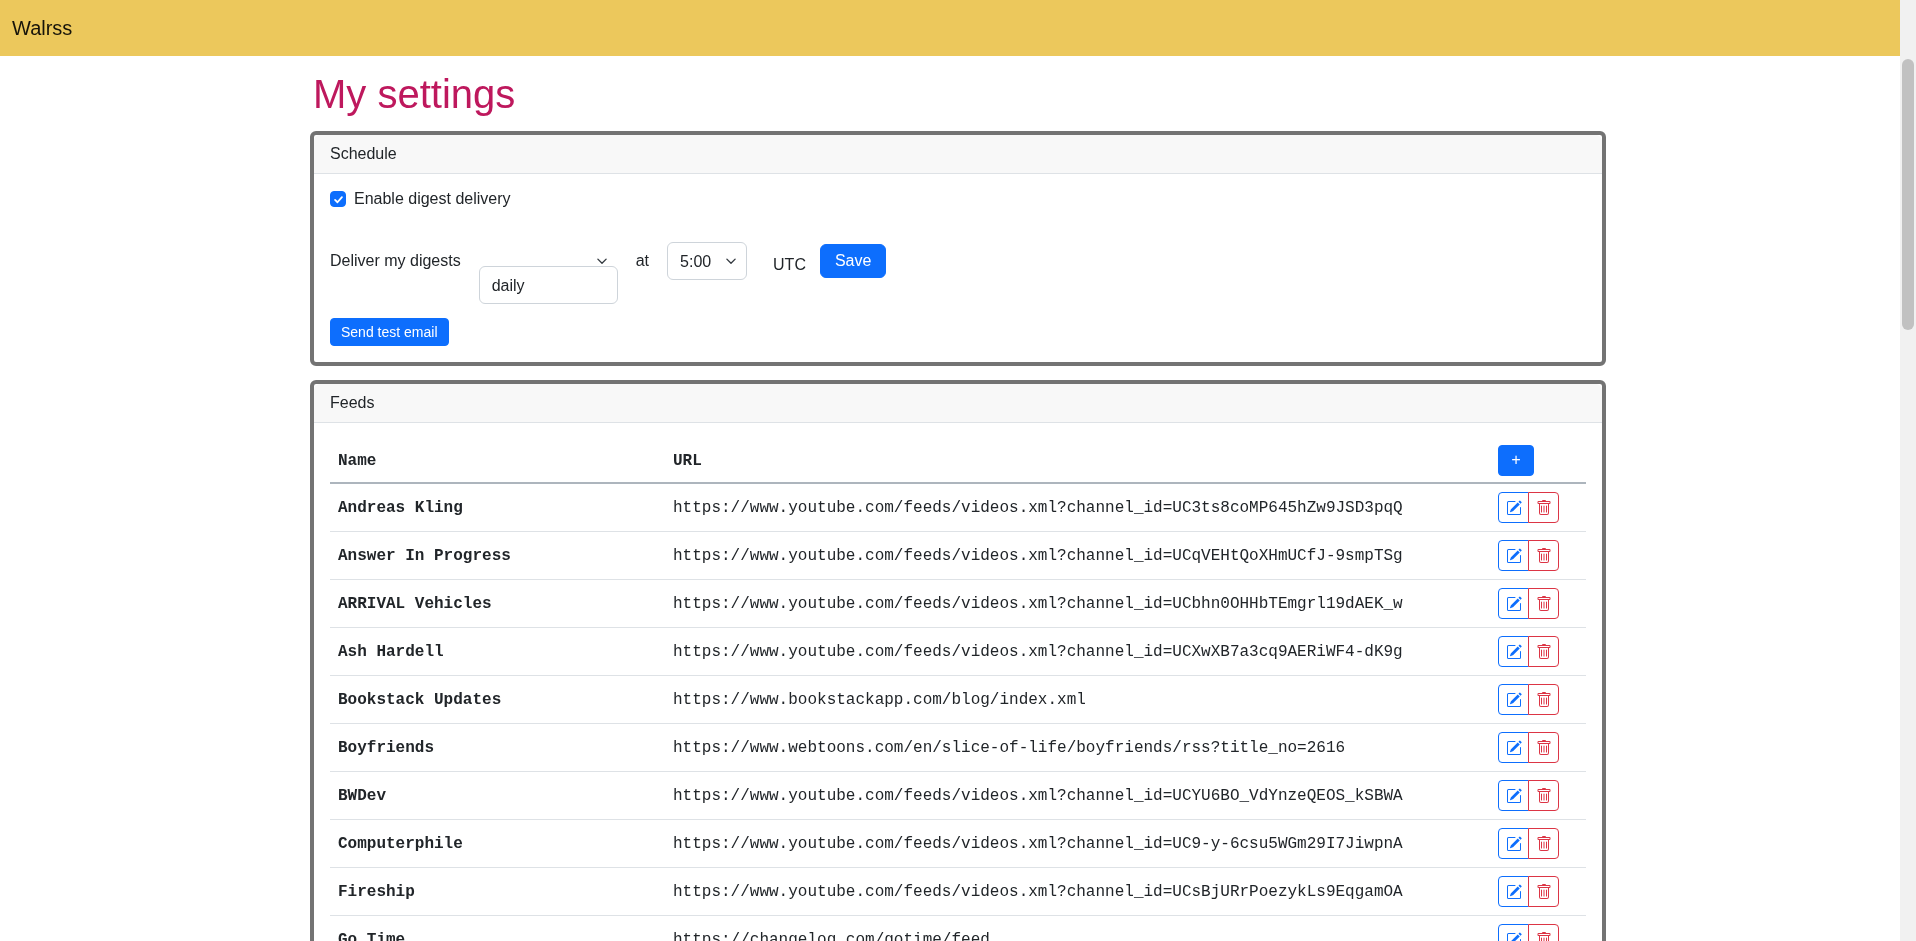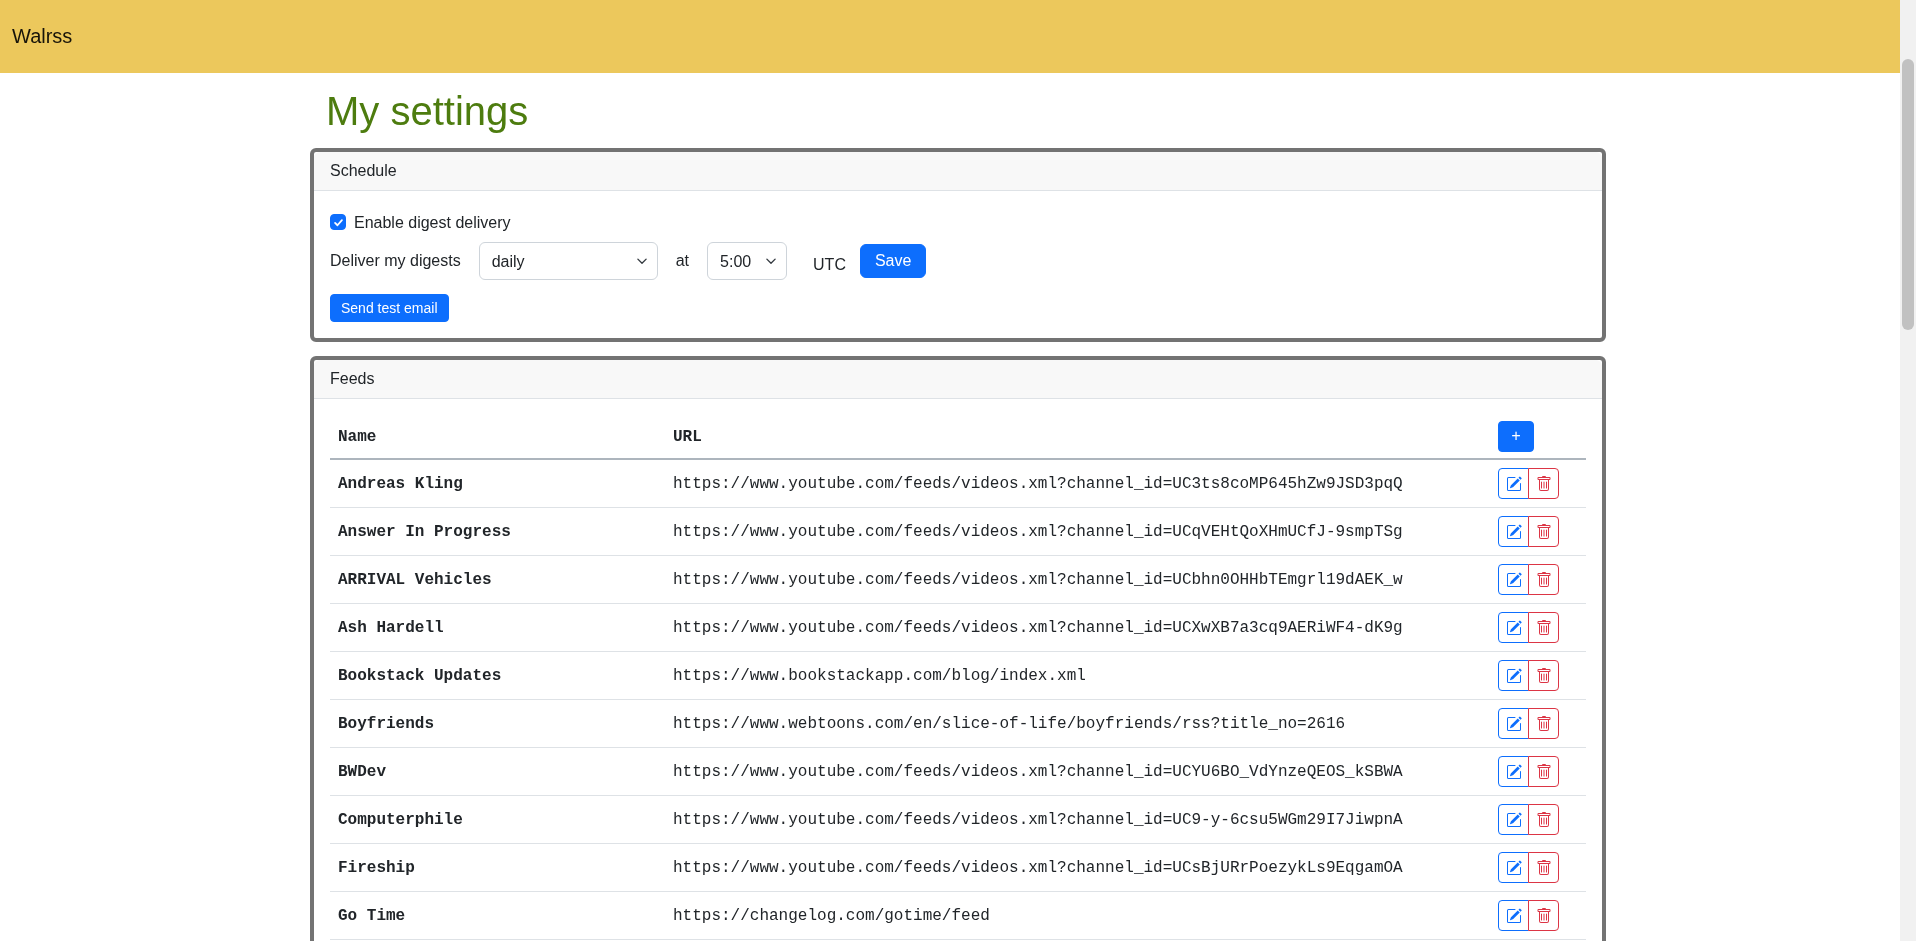--- a/index.html
+++ b/index.html
@@ -6,58 +6,58 @@
   html, body { margin: 0; padding: 0; }
   body {
     width: 1916px; height: 941px; overflow: hidden;
     background: #ffffff; color: #212529;
     font-family: "Liberation Sans", "DejaVu Sans", sans-serif;
     font-size: 16px;
   }
 
   
   .navbar {
-    height: 73px; background: #ecc85c;
+    height: 56px; background: #ecc85c;
     display: flex; align-items: center; padding: 0 12px;
   }
   .brand { font-size: 20px; color: rgba(0,0,0,.9); text-decoration: none; }
 
   
   .container { max-width: 1320px; margin: 0 auto; padding: 0 12px; }
-  h1.page-title { font-size: 40px; font-weight: 500; margin: 16px 16px 14px; color: #4d7c0f; }
+  h1.page-title { font-size: 40px; font-weight: 500; margin: 16px 3px 14px; color: #be185d; }
 
   
   .card { border: 4px solid #737373; border-radius: 6px; margin-bottom: 14px; background: #fff; }
   .card-header {
     background: #f8f8f8; border-bottom: 1px solid #dee2e6;
     padding: 10px 16px; border-radius: 6px 6px 0 0; font-size: 16px;
   }
   .card-body { padding: 16px; }
 
   
-  .form-check { display: flex; align-items: flex-start; gap: 8px; margin-bottom: 10px; margin-top: 7px; }
+  .form-check { display: flex; align-items: center; gap: 8px; margin-bottom: 10px; }
   .checkbox {
     width: 16px; height: 16px; border-radius: 4px;
     background: #0d6efd; border: 1px solid #0d6efd;
     display: inline-flex; align-items: center; justify-content: center;
     cursor: pointer; flex: none;
   }
   .controls { display: flex; align-items: center; margin-bottom: 14px; }
   .controls .lbl { margin-right: 18px; }
   .controls .lbl-at { margin: 0 18px; }
   .controls .lbl-tz { margin: 8px 14px 0 26px; }
 
   .select-wrap { position: relative; display: inline-block; }
   select.form-select {
     appearance: none; -webkit-appearance: none; -moz-appearance: none;
     border: 1px solid #ced4da; border-radius: 6px; background: #fff;
     height: 38px; padding: 6px 30px 6px 12px;
     font-family: inherit; font-size: 16px; color: #212529; cursor: pointer;
   }
-  .sel-freq select { width: 179px; }
+  .sel-freq select { width: 139px; margin-top: 48px; }
   .sel-time select { width: 80px; }
   .chev { position: absolute; right: 10px; top: 50%; transform: translateY(-50%); pointer-events: none; }
 
   .btn { font-family: inherit; cursor: pointer; display: inline-flex; align-items: center; justify-content: center; }
   .btn-primary {
     background: #0d6efd; border: 1px solid #0d6efd; color: #fff;
     font-size: 16px; padding: 7px 14px; border-radius: 6px;
   }
   .btn-primary.btn-sm { font-size: 14px; padding: 5px 10px; border-radius: 4px; }
   .btn-add { width: 36px; height: 31px; font-size: 16px; padding: 0; border-radius: 4px; }

